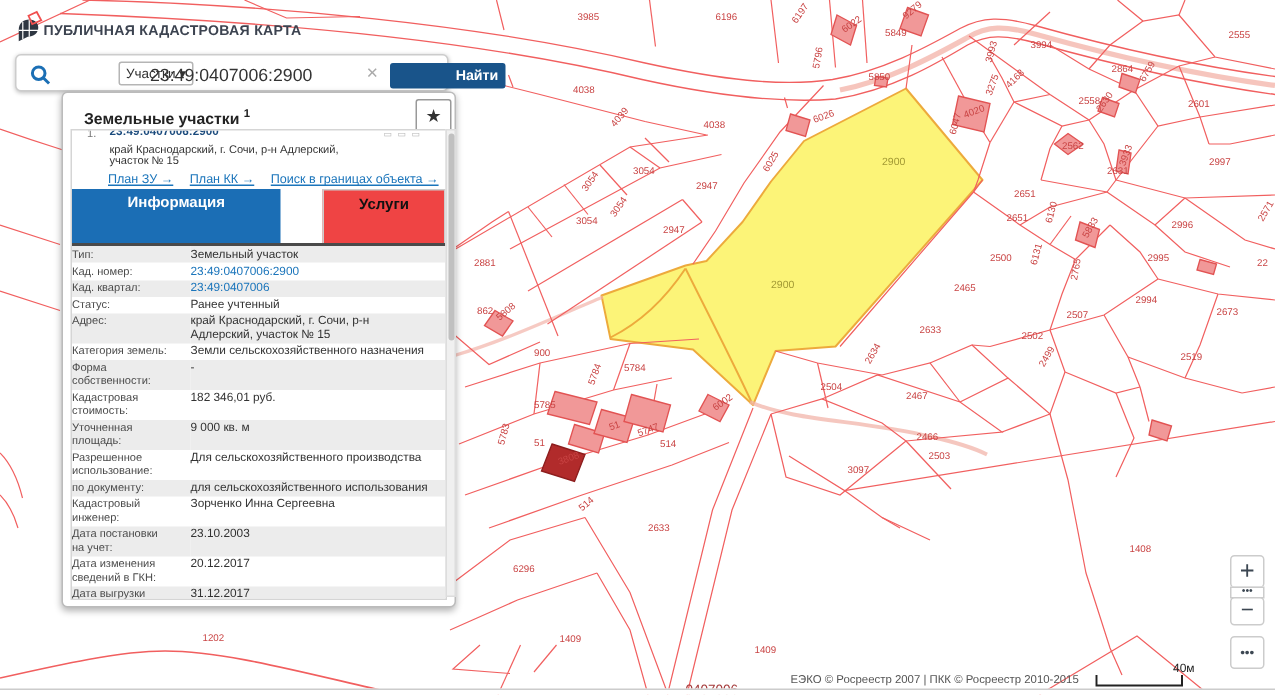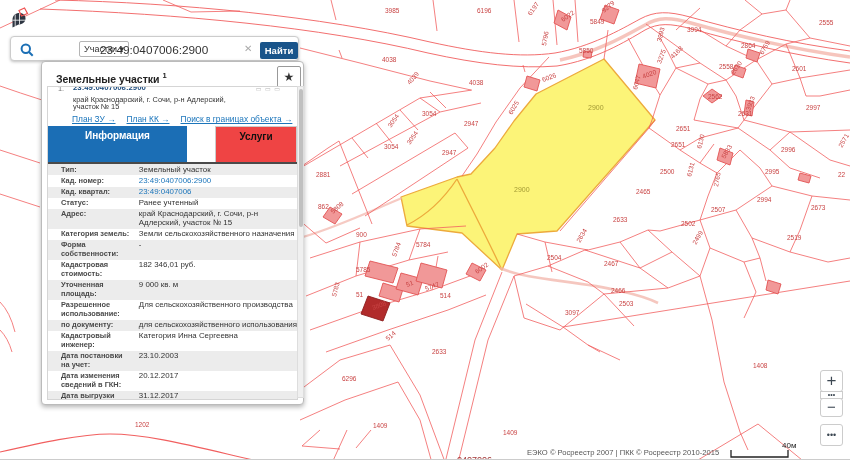--- a/index.html
+++ b/index.html
@@ -12,21 +12,21 @@
   #hdr{position:absolute;left:12px;top:5px;display:flex;align-items:flex-end;}
   #hdrtxt{font-size:9.4px;font-weight:bold;color:#3c4350;letter-spacing:0.2px;margin-left:0px;margin-bottom:3px;}
   
   #sbar{position:absolute;left:10px;top:36px;width:287px;height:23px;background:#fff;
         border:1px solid #ccc;border-radius:4px;box-shadow:0 1px 3px rgba(0,0,0,.25);}
   #sdrop{position:absolute;left:32px;top:4px;width:48px;height:14px;border:1px solid #b5b5b5;
          border-radius:2px;font-size:9px;color:#333;text-align:center;line-height:14px;white-space:nowrap;margin-left:36px;}
   #sinput{position:absolute;left:89px;top:5.5px;font-size:11.8px;color:#333;}
   #sclear{position:absolute;left:233px;top:6px;font-size:10px;color:#aaa;}
   #sbtn{position:absolute;left:249px;top:4.5px;width:38px;height:17px;background:#19548a;
-        border-radius:2px;color:#fff;font-size:9.5px;font-weight:bold;text-align:center;line-height:17px;}
+        border-radius:2px;color:#fff;font-size:9.5px;font-weight:bold;text-align:center;line-height:17px;padding-left:39px;}
   
   #panel{position:absolute;left:41px;top:61px;width:263px;height:344px;background:#fff;
          border:1px solid #bbb;border-radius:4px;box-shadow:0 2px 5px rgba(0,0,0,.3);box-sizing:border-box;}
   #ptitle{position:absolute;left:14px;top:9px;font-size:10.5px;font-weight:bold;color:#222;}
   #ptitle sup{font-size:7.5px;}
   #pstar{position:absolute;left:235px;top:4px;width:22px;height:22px;border:1px solid #999;
          border-radius:2px;text-align:center;line-height:21px;font-size:12px;color:#333;background:#fff;}
   #pinner{position:absolute;left:5px;top:24px;width:249px;height:312px;border:1px solid #d5d5d5;
           overflow:hidden;background:#fff;}
   #pscroll{position:absolute;left:255px;top:24px;width:7px;height:312px;background:#f0f0f0;border:1px solid #ddd;box-sizing:border-box;}
@@ -38,21 +38,21 @@
   .addr{margin:1.5px 0 0 25px;font-size:7.4px;color:#333;line-height:7.4px;width:200px;white-space:nowrap;}
   .links{margin:4px 0 0 24px;font-size:8.4px;white-space:nowrap;}
   .links a{color:#1b75bb;text-decoration:underline;margin-right:11px;}
   #tabs{display:flex;margin-top:2px;height:38px;border-bottom:2px solid #4a4a4a;box-sizing:border-box;gap:28px;}
   #tab1{width:139px;background:#1b6eb5;color:#fff;font-size:10px;font-weight:bold;
         text-align:center;line-height:20px;}
   #tab2{flex:1;background:#ef4444;color:#111;font-size:10px;font-weight:bold;
         text-align:center;line-height:20px;border:1px solid #ccc;border-bottom:none;box-sizing:border-box;}
   table.info{border-collapse:collapse;width:249px;font-size:7.9px;color:#333;}
   table.info td{padding:1.2px 0 1.2px 0;vertical-align:top;line-height:8.78px;white-space:nowrap;}
-  table.info td.l{width:79px;padding-left:13px;font-weight:bold;color:#4a4a4a;font-size:7.4px;}
+  table.info td.l{width:79px;font-weight:normal;color:#4a4a4a;font-size:7.4px;}
   table.info tr.g{background:#ececec;}
   table.info a{color:#1b75bb;text-decoration:none;}
   
   #attrib{position:absolute;left:527px;top:448px;font-size:7.6px;color:#555;}
   #scale{position:absolute;left:730px;top:445px;}
   #scaletxt{position:absolute;left:782px;top:441px;font-size:8px;font-weight:normal;color:#222;}
   #botline{position:absolute;left:0;top:459px;width:850px;height:4px;background:#fff;border-top:1px solid #ccc;}
   
   .zc{position:absolute;background:#fff;border:1px solid #ccc;border-radius:3px;
       color:#3c4752;text-align:center;box-sizing:border-box;}
@@ -281,20 +281,21 @@
 
 <path d="M0,452 C40,443 80,434 110,434 C150,434 200,448 262,462" fill="none" stroke="#f15f5f" stroke-width="1.1"></path>
 <text x="457" y="462.5" font-size="9" fill="#a23636" font-family="Liberation Sans">0407006</text>
 </svg>
 <div id="hdr">
   <svg width="17" height="23" viewBox="0 0 17 23">
     <path d="M0.5,15 C0.5,10.5 3.5,8 7.5,8 C11.5,8 13.5,10.5 13.5,13.5 C13.5,17 10.5,19.5 6.5,19.5 C4.5,20.5 2.5,21.5 0.5,22.5 Z" fill="#2e3642"></path>
     <path d="M0.5,15.2 L13.5,15.2 M7.5,8 L7.5,19.5 M3.2,9.5 L3.2,21.2" stroke="#fff" stroke-width="0.8" fill="none"></path>
     <polygon points="7,5.5 12.5,3 15.5,8.5 9.5,11" fill="none" stroke="#f05050" stroke-width="1.2"></polygon>
   </svg>
+  <div id="hdrtxt">ПУБЛИЧНАЯ КАДАСТРОВАЯ КАРТА</div>
 </div>
 <div id="sbar">
   <svg width="14" height="14" viewBox="0 0 14 14" style="position:absolute;left:9px;top:6px;">
     <circle cx="5.8" cy="5.8" r="4.2" fill="none" stroke="#1b6fb5" stroke-width="2"></circle>
     <line x1="9" y1="9" x2="12.7" y2="12.7" stroke="#1b6fb5" stroke-width="2"></line>
   </svg>
   <div id="sdrop">Участки ▾</div>
   <div id="sinput">23:49:0407006:2900</div>
   <div id="sclear">✕</div>
   <div id="sbtn">Найти</div>
@@ -355,21 +356,21 @@
       <tr>
             <td class="l">Разрешенное<br>использование:</td>
             <td>Для сельскохозяйственного производства</td>
           </tr>
       <tr class="g">
             <td class="l">по документу:</td>
             <td>для сельскохозяйственного использования</td>
           </tr>
       <tr>
             <td class="l">Кадастровый<br>инженер:</td>
-            <td>Категория Инна Сергеевна</td>
+            <td>Зорченко Инна Сергеевна</td>
           </tr>
       <tr class="g">
             <td class="l">Дата постановки<br>на учет:</td>
             <td>23.10.2003</td>
           </tr>
       <tr>
             <td class="l">Дата изменения<br>сведений в ГКН:</td>
             <td>20.12.2017</td>
           </tr>
       <tr class="g">

